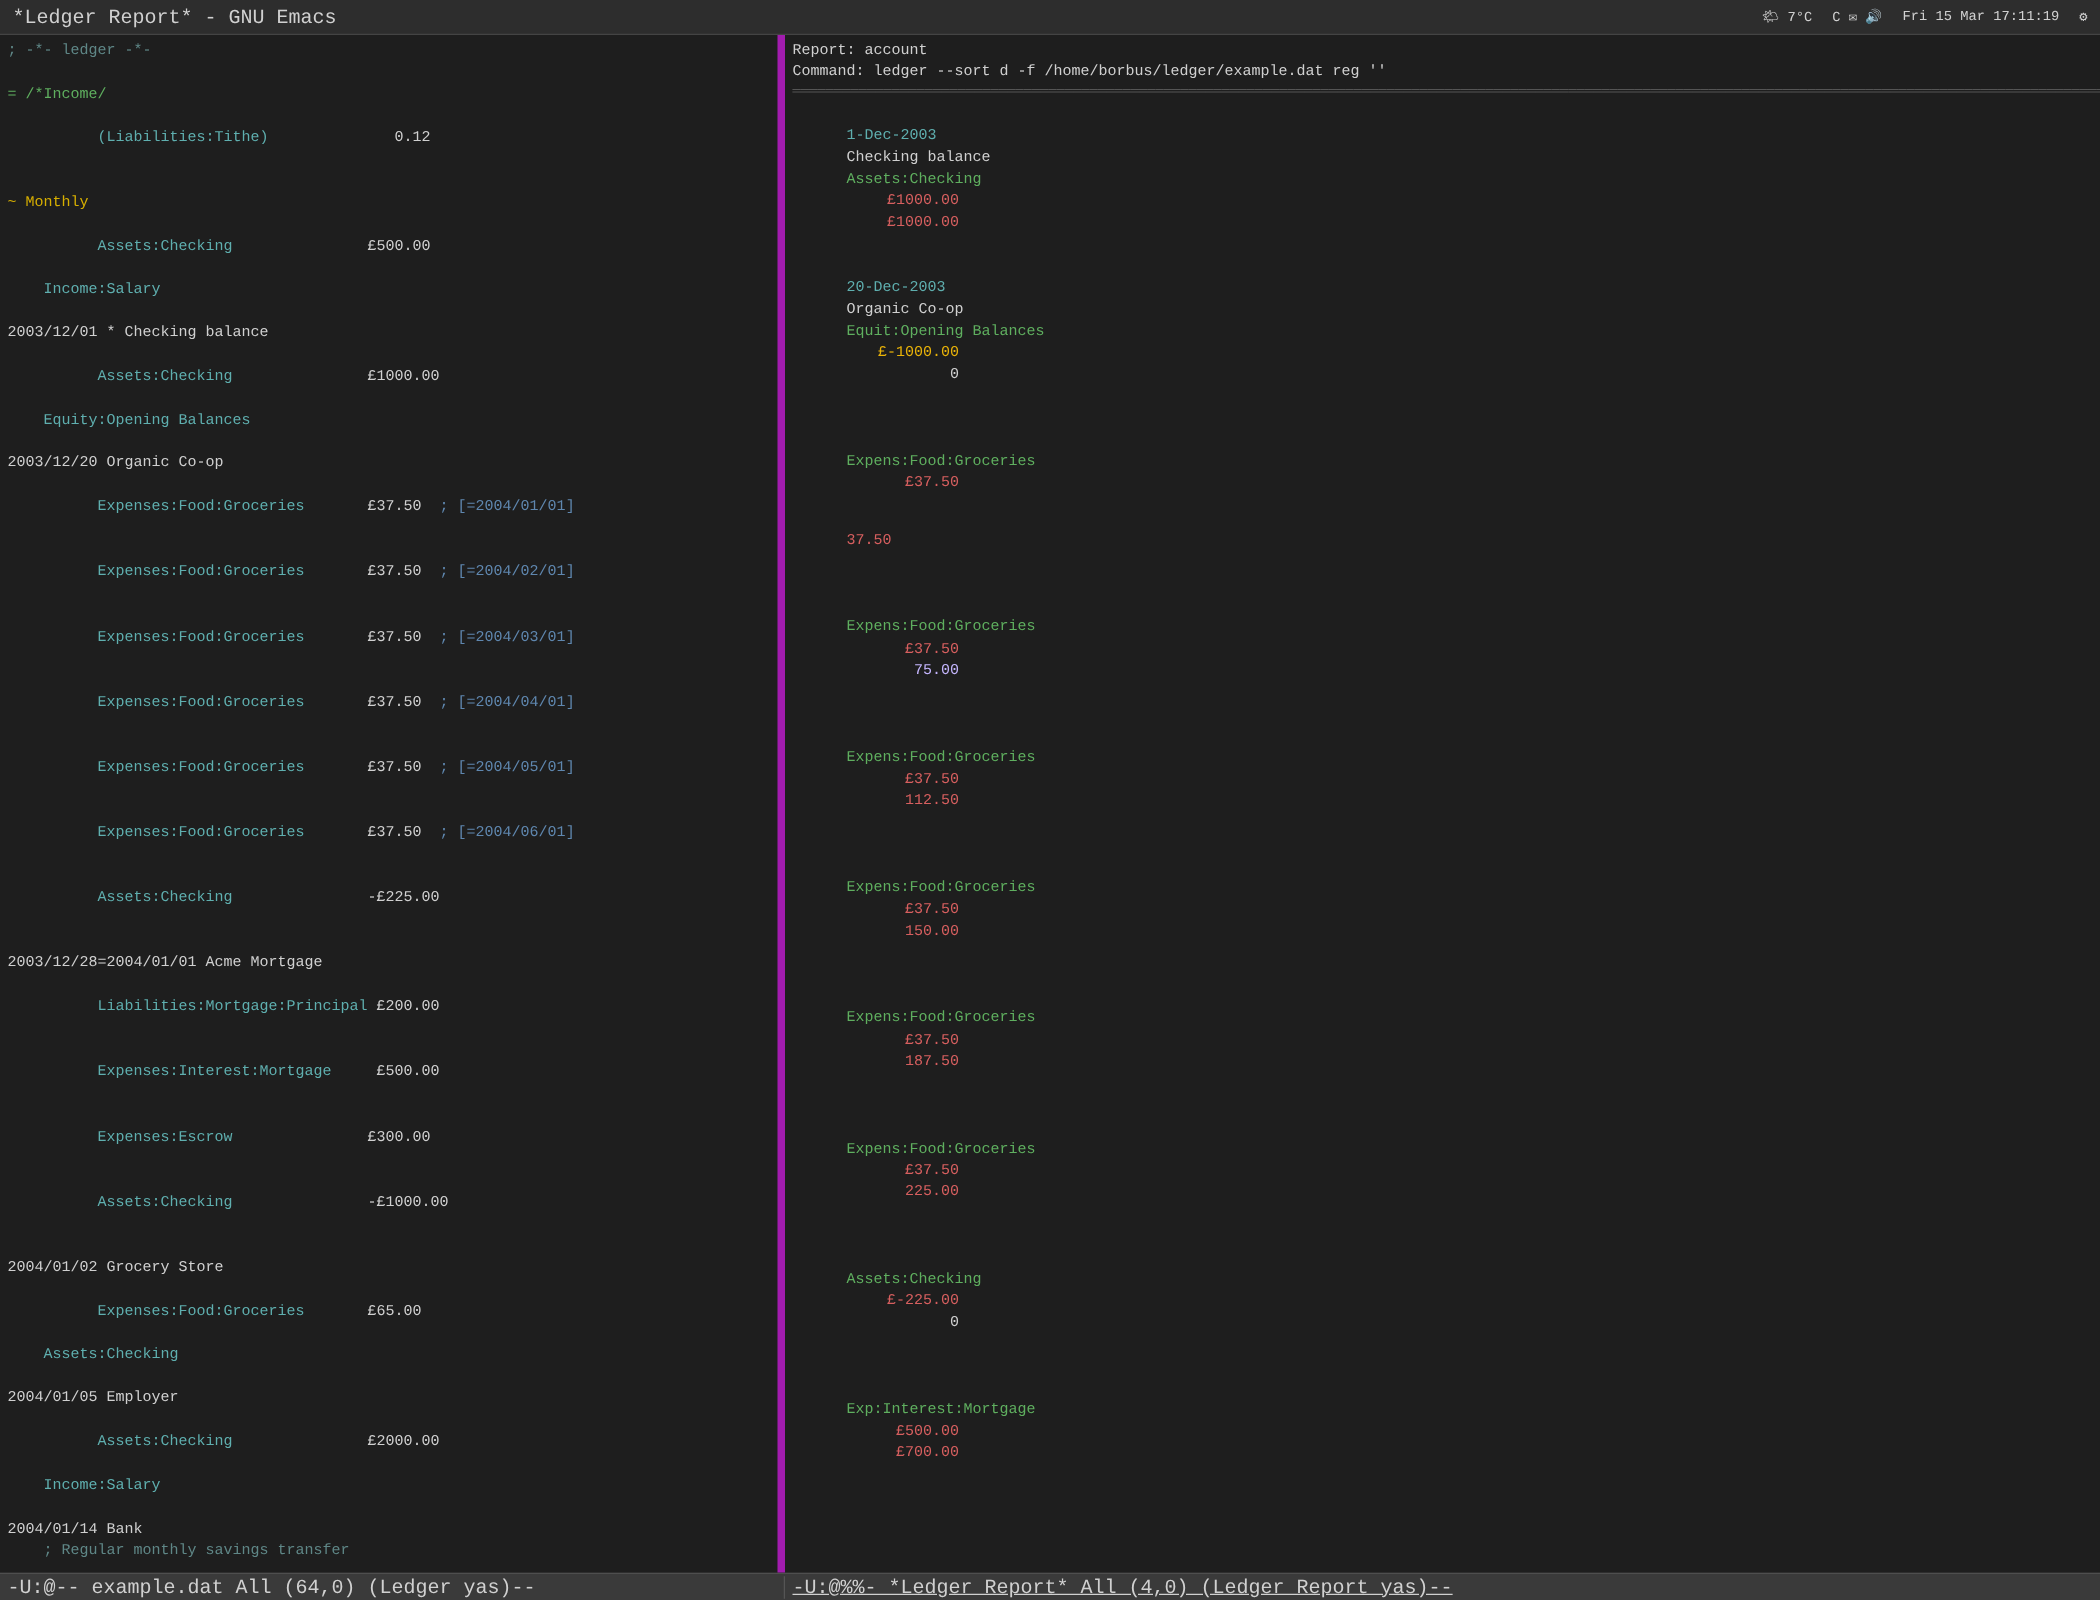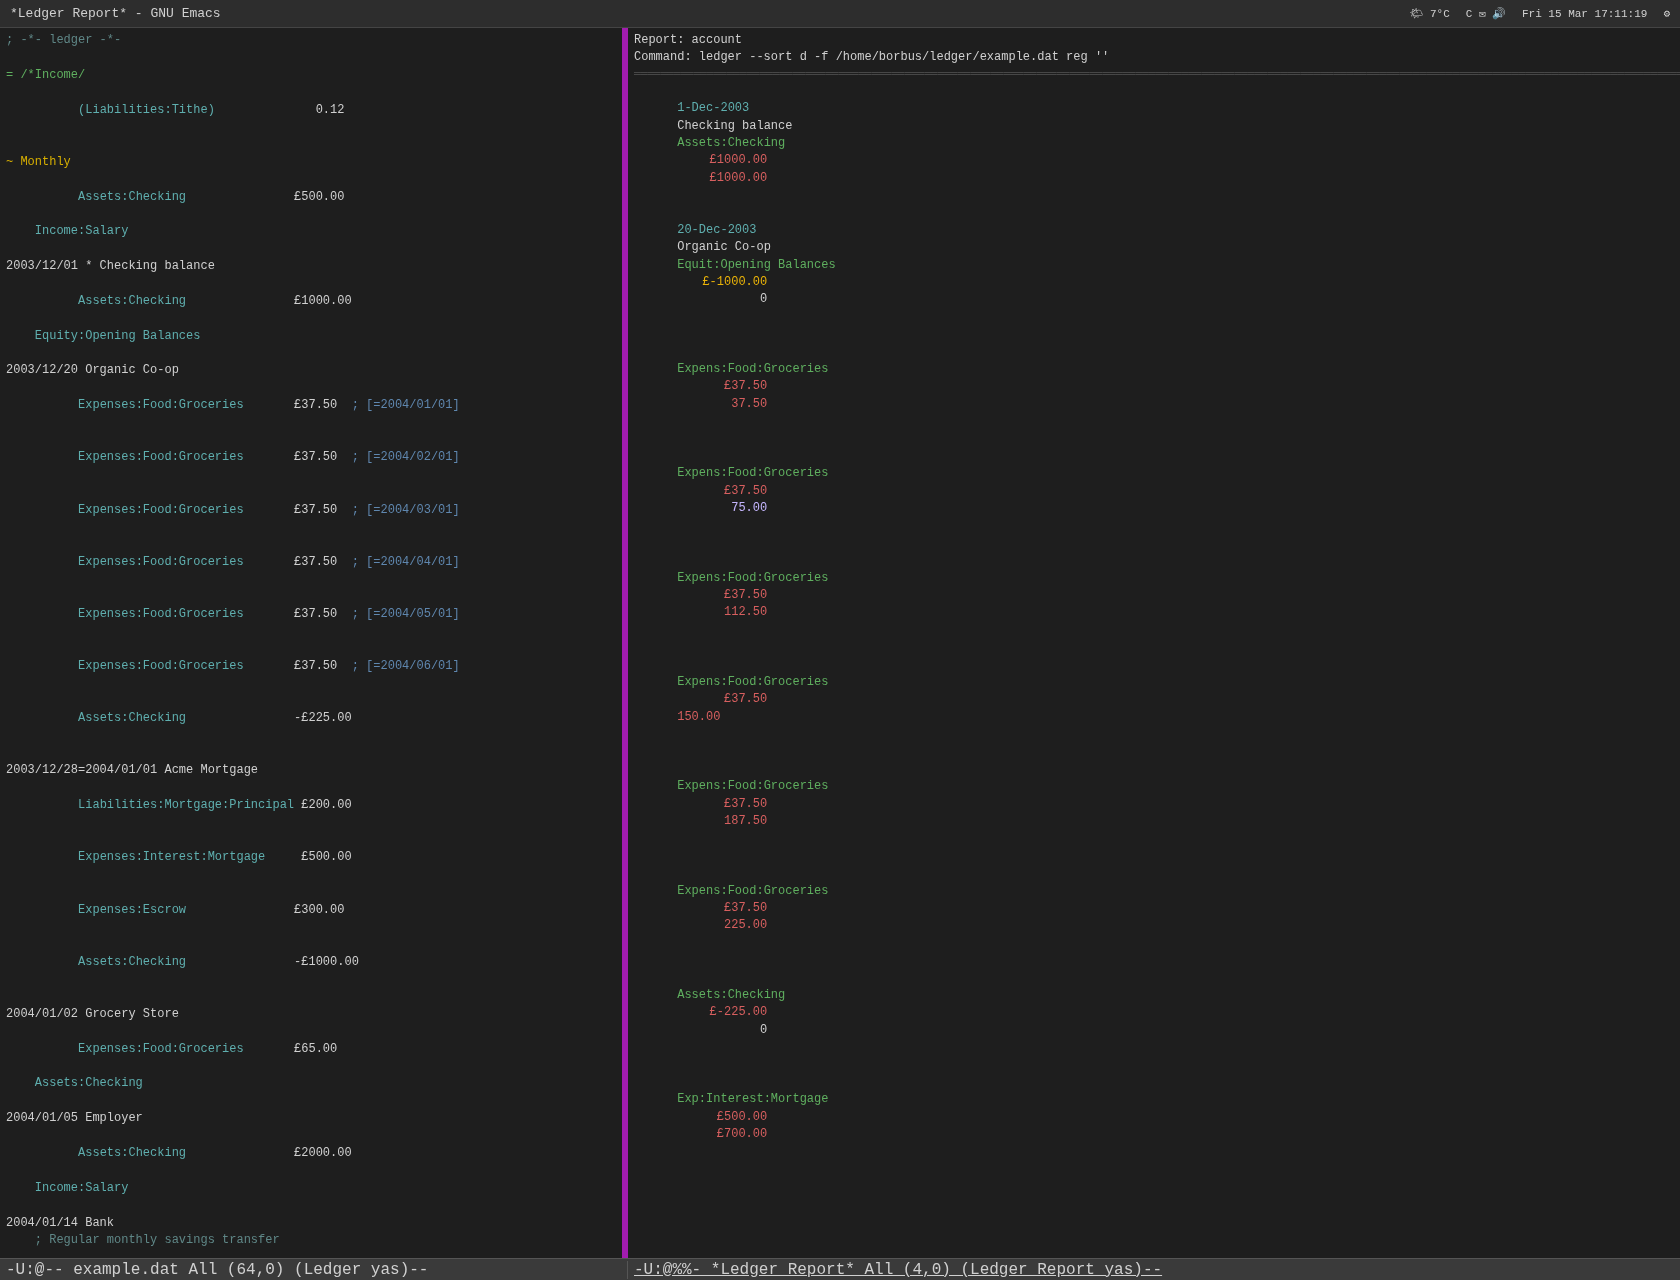--- a/index.html
+++ b/index.html
@@ -18,21 +18,21 @@
       background: #2d2d2d;
       height: 28px;
       display: flex;
       align-items: center;
       justify-content: space-between;
       padding: 0 10px;
       border-bottom: 1px solid #444;
     }
     #titlebar-title {
       color: #d0d0d0;
-      font-size: 13px;
+      font-size: 16px;
     }
     #titlebar-right {
       display: flex;
       align-items: center;
       gap: 16px;
       color: #d0d0d0;
       font-size: 11px;
     }
 
     
@@ -210,39 +210,39 @@
       <span style="color:#5fafaf; width:120px; display:inline-block;">20-Dec-2003</span>
       <span style="color:#d0d0d0; width:180px; display:inline-block;">Organic Co-op</span>
       <span style="color:#5faf5f; width:200px; display:inline-block;">Equit:Opening Balances</span>
       <span style="color:#eab308; width:90px; display:inline-block; text-align:right;">£-1000.00</span>
       <span style="color:#d0d0d0; width:90px; display:inline-block; text-align:right;">0</span>
     </div>
     <div class="line">
       <span style="width:300px; display:inline-block;"></span>
       <span style="color:#5faf5f; width:200px; display:inline-block;">Expens:Food:Groceries</span>
       <span style="color:#d75f5f; width:90px; display:inline-block; text-align:right;">£37.50</span>
-      <span style="color:#d75f5f; width:90px; display:inline-block; text-align:right;">37.50</span>
+      <span style="color:#d75f5f; width:90px; display:inline-block; margin-top:28px;">37.50</span>
     </div>
     <div class="line">
       <span style="width:300px; display:inline-block;"></span>
       <span style="color:#5faf5f; width:200px; display:inline-block;">Expens:Food:Groceries</span>
       <span style="color:#d75f5f; width:90px; display:inline-block; text-align:right;">£37.50</span>
       <span style="color:#c4b5fd; width:90px; display:inline-block; text-align:right;">75.00</span>
     </div>
     <div class="line">
       <span style="width:300px; display:inline-block;"></span>
       <span style="color:#5faf5f; width:200px; display:inline-block;">Expens:Food:Groceries</span>
       <span style="color:#d75f5f; width:90px; display:inline-block; text-align:right;">£37.50</span>
       <span style="color:#d75f5f; width:90px; display:inline-block; text-align:right;">112.50</span>
     </div>
     <div class="line">
       <span style="width:300px; display:inline-block;"></span>
       <span style="color:#5faf5f; width:200px; display:inline-block;">Expens:Food:Groceries</span>
       <span style="color:#d75f5f; width:90px; display:inline-block; text-align:right;">£37.50</span>
-      <span style="color:#d75f5f; width:90px; display:inline-block; text-align:left;">150.00</span>
+      <span style="color:#d75f5f; width:90px; display:inline-block; text-align:right;">150.00</span>
     </div>
     <div class="line">
       <span style="width:300px; display:inline-block;"></span>
       <span style="color:#5faf5f; width:200px; display:inline-block;">Expens:Food:Groceries</span>
       <span style="color:#d75f5f; width:90px; display:inline-block; text-align:right;">£37.50</span>
       <span style="color:#d75f5f; width:90px; display:inline-block; text-align:right;">187.50</span>
     </div>
     <div class="line">
       <span style="width:300px; display:inline-block;"></span>
       <span style="color:#5faf5f; width:200px; display:inline-block;">Expens:Food:Groceries</span>

